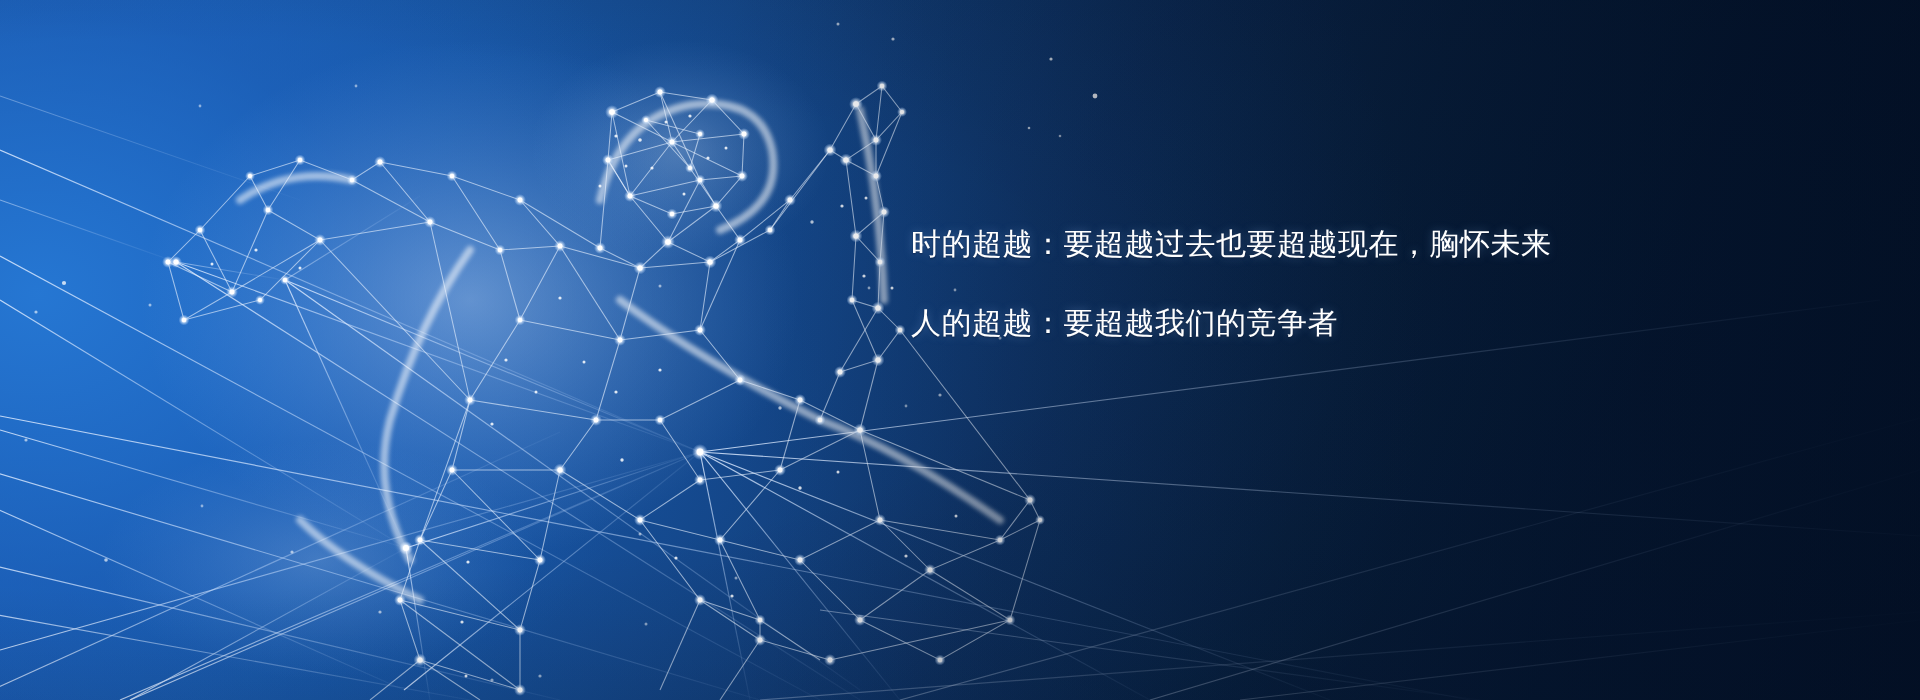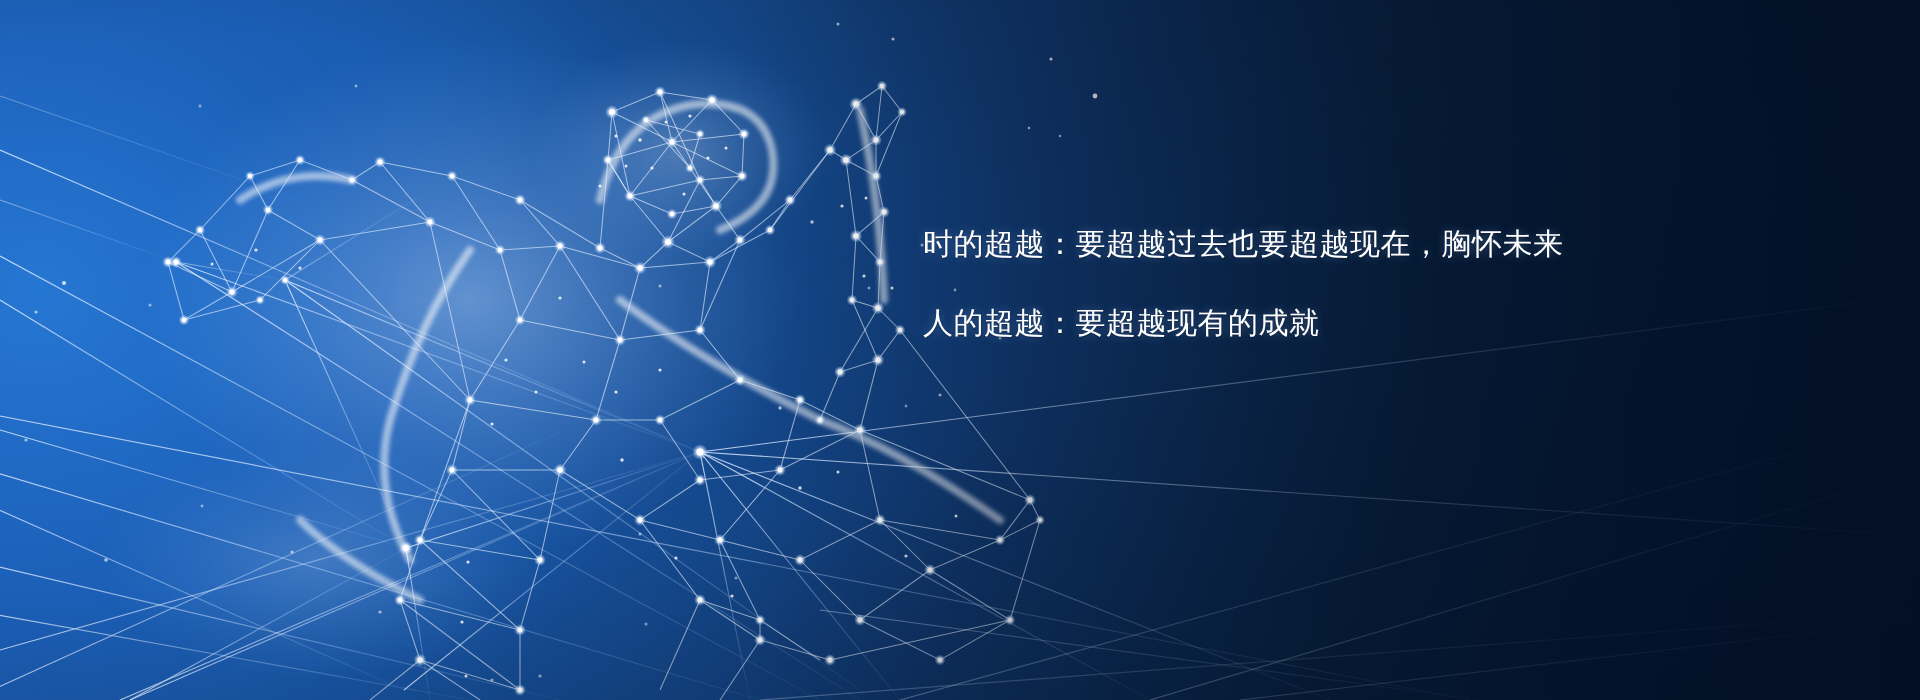--- a/index.html
+++ b/index.html
@@ -37,21 +37,21 @@
     left: 911px;
     top: 228px;
     width: 760px;
   }
   .line {
     color: #ffffff;
     font-size: 30px;
     line-height: 32px;
     letter-spacing: 0.5px;
     white-space: nowrap;
-    margin: 0 0 47px 12px;
+    margin: 0 0 47px 0;
     text-shadow: 0 0 10px rgba(150,195,255,0.35), 0 1px 2px rgba(0,10,30,0.55);
     font-weight: 400;
   }
   .line:last-child { margin-bottom: 0; }
 </style>
 </head>
 <body>
 
 <div id="banner">
 
@@ -499,16 +499,16 @@
         <circle cx="462" cy="622" r="1.6"></circle>
           <circle cx="466" cy="676" r="1.5"></circle>
       </g>
     </g>
   </svg>
 
   <div id="vignette"></div>
 
   <div id="text-block">
     <p class="line">时的超越：要超越过去也要超越现在，胸怀未来</p>
-    <p class="line">人的超越：要超越现有的成就</p>
+    <p class="line">人的超越：要超越我们的竞争者</p>
   </div>
 
 </div>
 
 </body></html>

